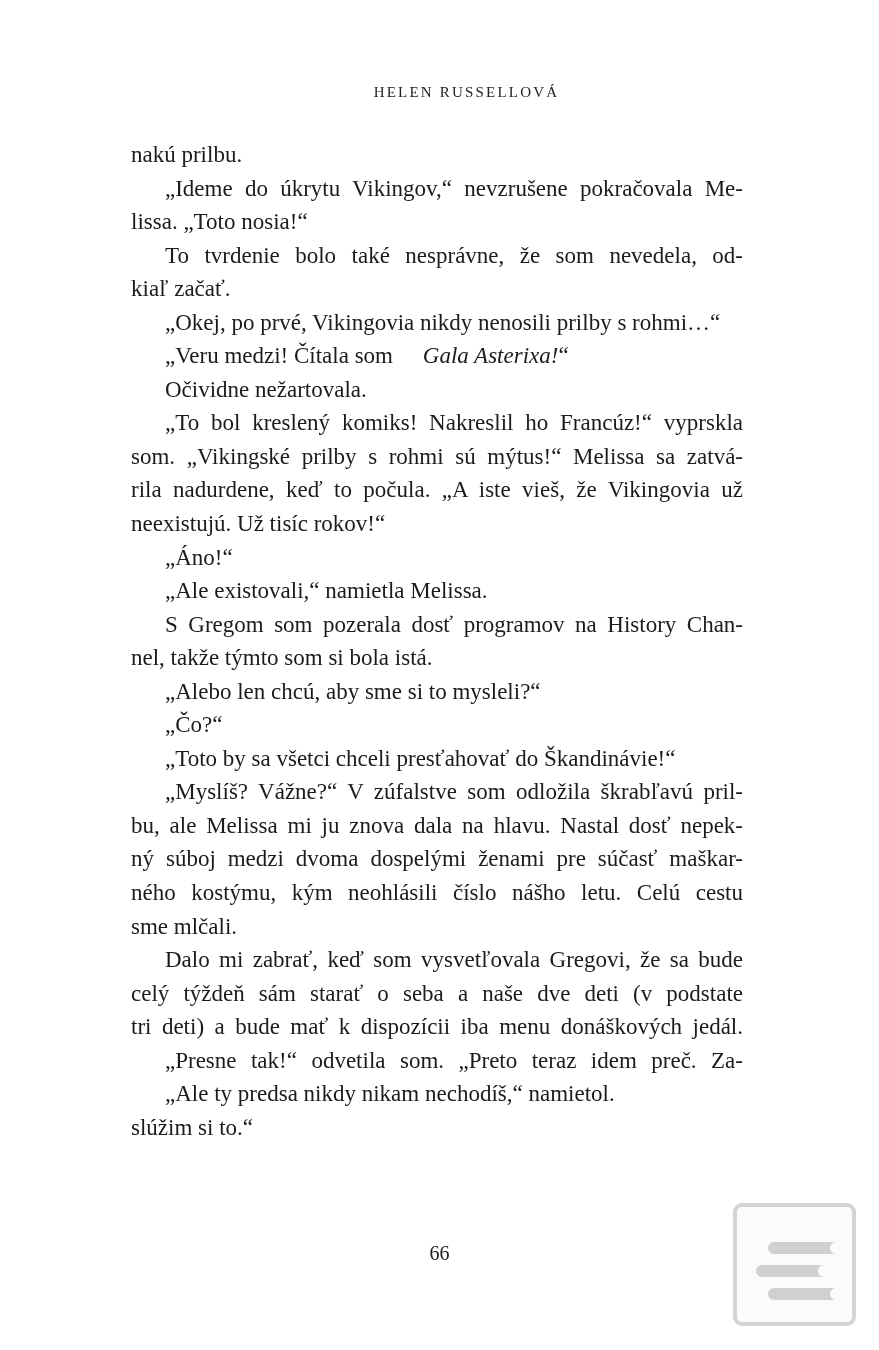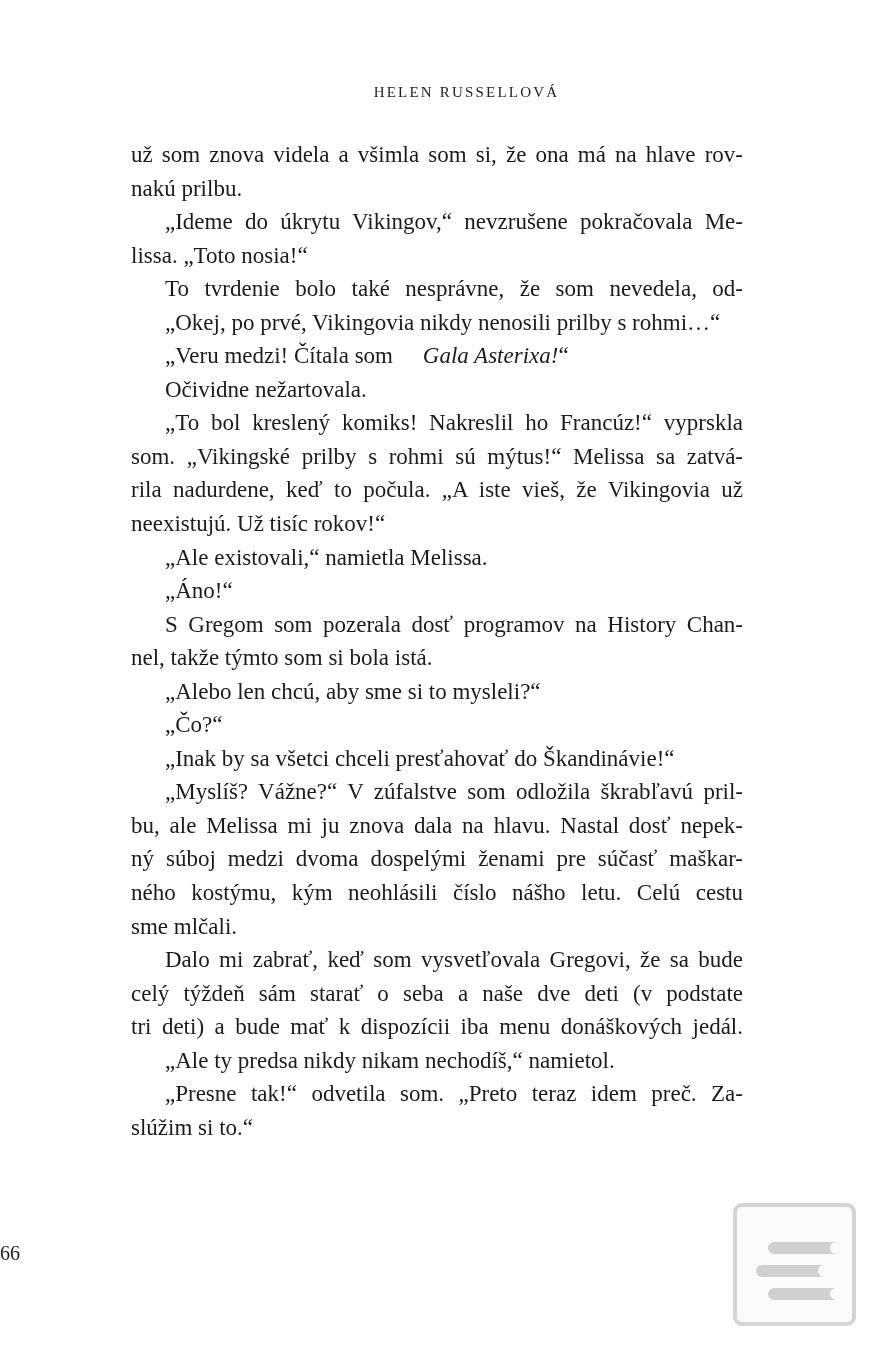--- a/index.html
+++ b/index.html
@@ -19,66 +19,66 @@
   .line {
     height: 33.55px; line-height: 33.55px;
     white-space: nowrap; overflow: visible;
     text-align: justify; text-align-last: justify;
   }
   .line.last { text-align-last: left; }
   .line.indent { padding-left: 34px; }
   .line i { font-style: italic; margin-left: 24px; }
   .page-number {
     position: absolute; left: 0; width: 879px; top: 1242px;
-    text-align: left;
+    text-align: center;
     font-family: "Liberation Serif", serif;
     font-size: 20px; color: #1e1e1e;
   }
   .watermark {
     position: absolute; left: 733px; top: 1203px; width: 115px; height: 115px;
     border: 4px solid #d4d4d4; border-radius: 9px; background: #fbfbfb;
   }
   .watermark svg { position: absolute; left: 0; top: 0; }
 </style>
 </head>
 <body>
 
 <div class="page">
   <div class="running-head">HELEN RUSSELLOVÁ</div>
 
   <div class="body-text" id="body-text">
-      <div class="line">už som znova videla a všimla som si, že ona má na hlave rov-</div>
       <div class="line last">nakú prilbu.</div>
       <div class="line indent">„Ideme do úkrytu Vikingov,“ nevzrušene pokračovala Me-</div>
       <div class="line last">lissa. „Toto nosia!“</div>
       <div class="line indent">To tvrdenie bolo také nesprávne, že som nevedela, od-</div>
+      <div class="line last">kiaľ začať.</div>
       <div class="line indent last">„Okej, po prvé, Vikingovia nikdy nenosili prilby s rohmi…“</div>
       <div class="line indent last"><span>„Veru medzi! Čítala som </span><i>Gala Asterixa!</i><span>“</span></div>
       <div class="line indent last">Očividne nežartovala.</div>
       <div class="line indent">„To bol kreslený komiks! Nakreslil ho Francúz!“ vyprskla</div>
       <div class="line">som. „Vikingské prilby s rohmi sú mýtus!“ Melissa sa zatvá-</div>
       <div class="line">rila nadurdene, keď to počula. „A iste vieš, že Vikingovia už</div>
       <div class="line last">neexistujú. Už tisíc rokov!“</div>
+      <div class="line indent last">„Áno!“</div>
       <div class="line indent last">„Ale existovali,“ namietla Melissa.</div>
-      <div class="line indent last">„Áno!“</div>
       <div class="line indent">S Gregom som pozerala dosť programov na History Chan-</div>
       <div class="line last">nel, takže týmto som si bola istá.</div>
       <div class="line indent last">„Alebo len chcú, aby sme si to mysleli?“</div>
       <div class="line indent last">„Čo?“</div>
-      <div class="line indent last">„Inak by sa všetci chceli presťahovať do Škandinávie!“</div>
+      <div class="line indent last">„Toto by sa všetci chceli presťahovať do Škandinávie!“</div>
       <div class="line indent">„Myslíš? Vážne?“ V zúfalstve som odložila škrabľavú pril-</div>
       <div class="line">bu, ale Melissa mi ju znova dala na hlavu. Nastal dosť nepek-</div>
       <div class="line">ný súboj medzi dvoma dospelými ženami pre súčasť maškar-</div>
       <div class="line">ného kostýmu, kým neohlásili číslo nášho letu. Celú cestu</div>
       <div class="line last">sme mlčali.</div>
       <div class="line indent">Dalo mi zabrať, keď som vysvetľovala Gregovi, že sa bude</div>
       <div class="line">celý týždeň sám starať o seba a naše dve deti (v podstate</div>
       <div class="line">tri deti) a bude mať k dispozícii iba menu donáškových jedál.</div>
+      <div class="line indent">„Presne tak!“ odvetila som. „Preto teraz idem preč. Za-</div>
       <div class="line indent last">„Ale ty predsa nikdy nikam nechodíš,“ namietol.</div>
-      <div class="line indent">„Presne tak!“ odvetila som. „Preto teraz idem preč. Za-</div>
       <div class="line last">slúžim si to.“</div>
     </div>
 
   <div class="page-number">66</div>
 
   <div class="watermark">
     <svg width="115" height="115" viewBox="0 0 115 115">
       <path d="M37 35 h62 a6 6 0 0 0 0 12 h-62 a6 6 0 0 1 0 -12 z" fill="#d0d0d0"></path>
       <path d="M25 58 h62 a6 6 0 0 0 0 12 h-62 a6 6 0 0 1 0 -12 z" fill="#d0d0d0"></path>
       <path d="M37 81 h62 a6 6 0 0 0 0 12 h-62 a6 6 0 0 1 0 -12 z" fill="#d0d0d0"></path>

